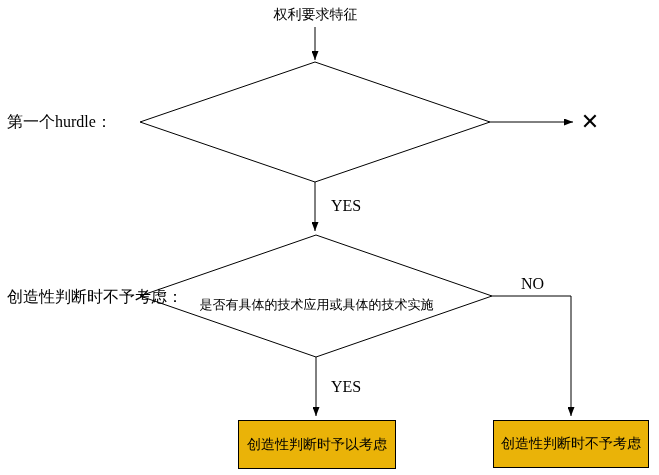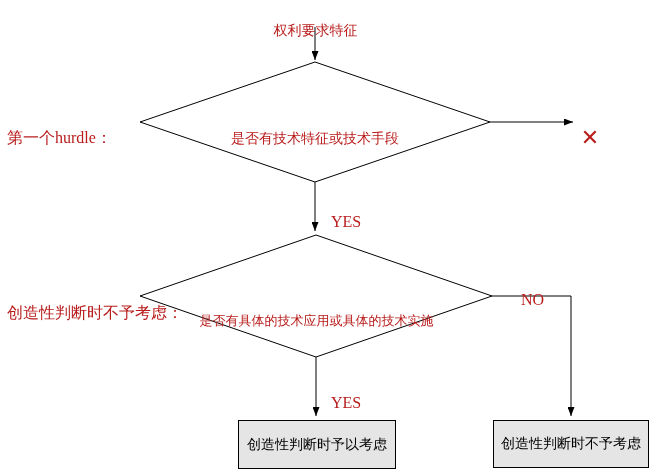--- a/index.html
+++ b/index.html
@@ -19,22 +19,21 @@
   #wires {
     position: absolute;
     left: 0;
     top: 0;
     z-index: 1;
   }
   .txt {
     position: absolute;
     z-index: 2;
     white-space: nowrap;
-    color: #b91c1c;
-    margin-top: 16px;
+    color: #000000;
   }
   .node-label {
     font-size: 14px;
     line-height: 17px;
   }
   .centered {
     text-align: center;
   }
   .hurdle-label {
     font-size: 16px;
@@ -53,21 +52,21 @@
   .q2 {
     left: 140px;
     top: 296px;
     width: 353px;
     font-size: 13px;
   }
   .outcome-box {
     position: absolute;
     z-index: 2;
     border: 1px solid #000000;
-    background: #e5e5e5;
+    background: #eab308;
     display: flex;
     align-items: center;
     justify-content: center;
     font-size: 14px;
   }
   .x-mark {
     font-size: 22px;
     line-height: 26px;
     width: 26px;
     text-align: center;
@@ -97,21 +96,20 @@
 
     <polyline points="492,296 571,296 571,416" fill="none" stroke="#000000" stroke-width="1" marker-end="url(#arrow)"></polyline>
 
     <line x1="316" y1="357" x2="316" y2="416" stroke="#000000" stroke-width="1" marker-end="url(#arrow)"></line>
   </svg>
 
   <div class="txt node-label centered" style="left:233px; top:6px; width:165px;">权利要求特征</div>
 
   <div class="txt hurdle-label" style="left:7px; top:113px;">第一个hurdle：</div>
 
-  <div class="txt node-label centered q1">是否有技术特征或技术手段</div>
 
   <div class="txt x-mark" style="left:577px; top:109px;">✕</div>
 
   <div class="txt branch-label" style="left:331px; top:198px;">YES</div>
 
   <div class="txt hurdle-label" style="left:7px; top:288px;">创造性判断时不予考虑：</div>
 
   <div class="txt node-label centered q2">是否有具体的技术应用或具体的技术实施</div>
 
   <div class="txt branch-label" style="left:521px; top:276px;">NO</div>

